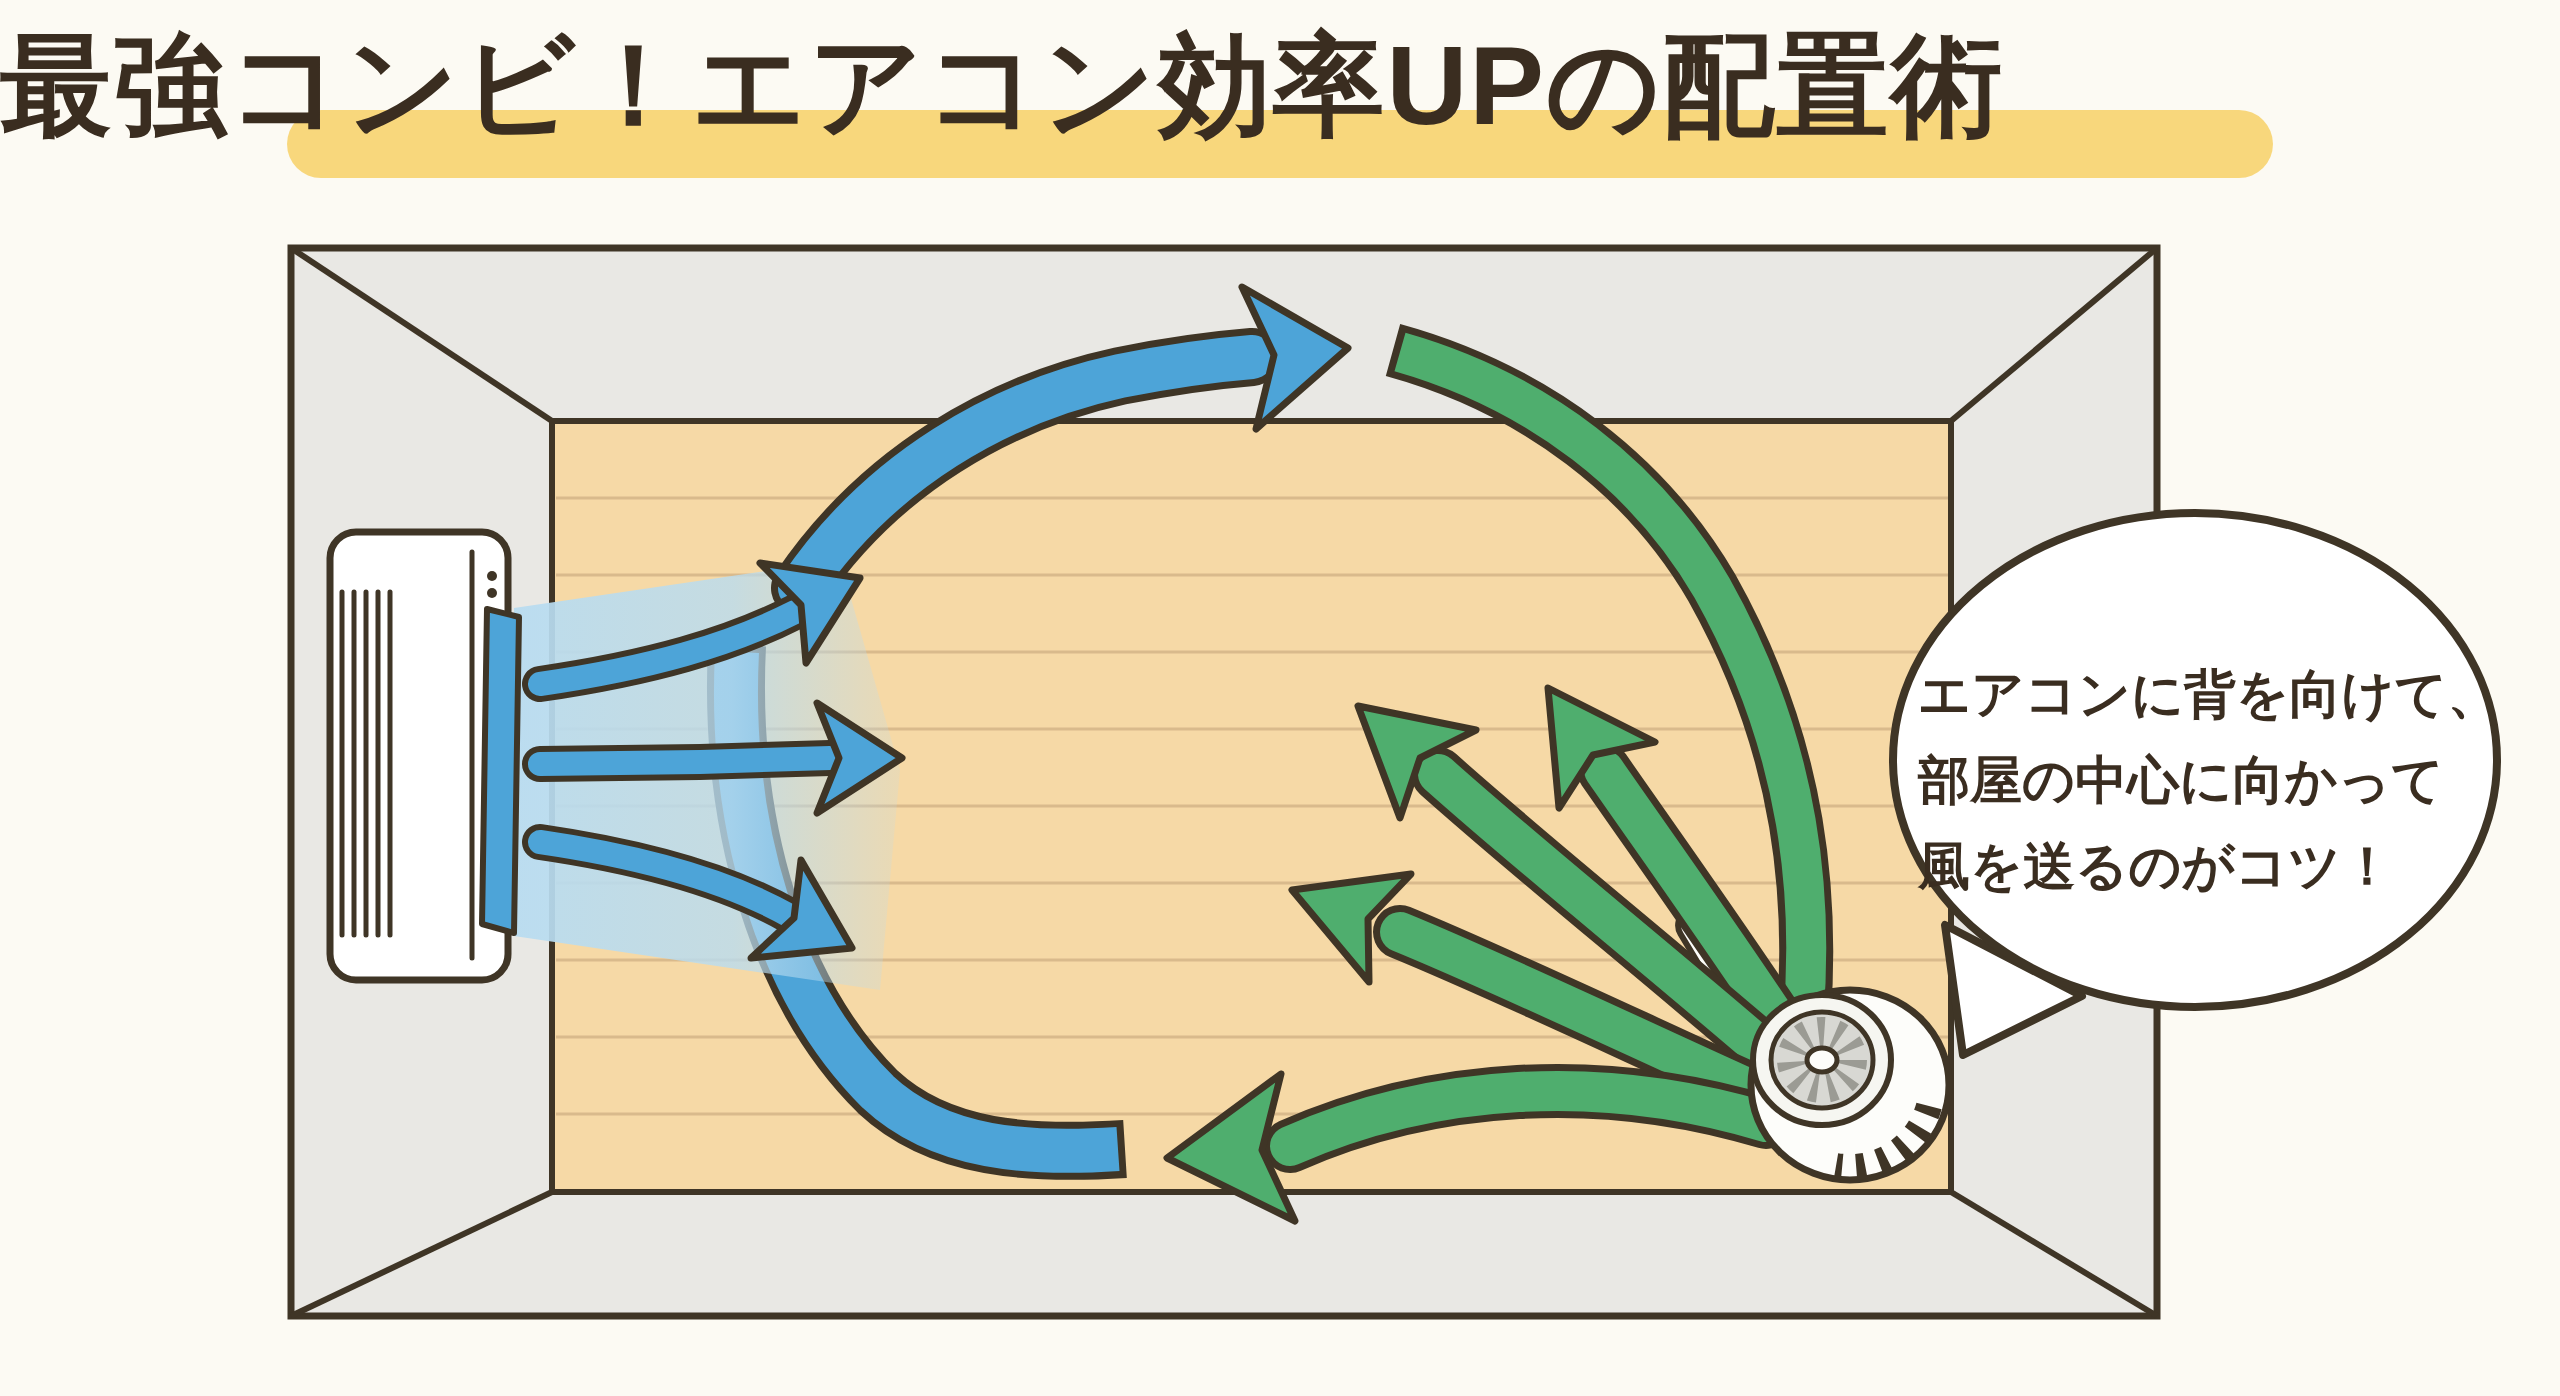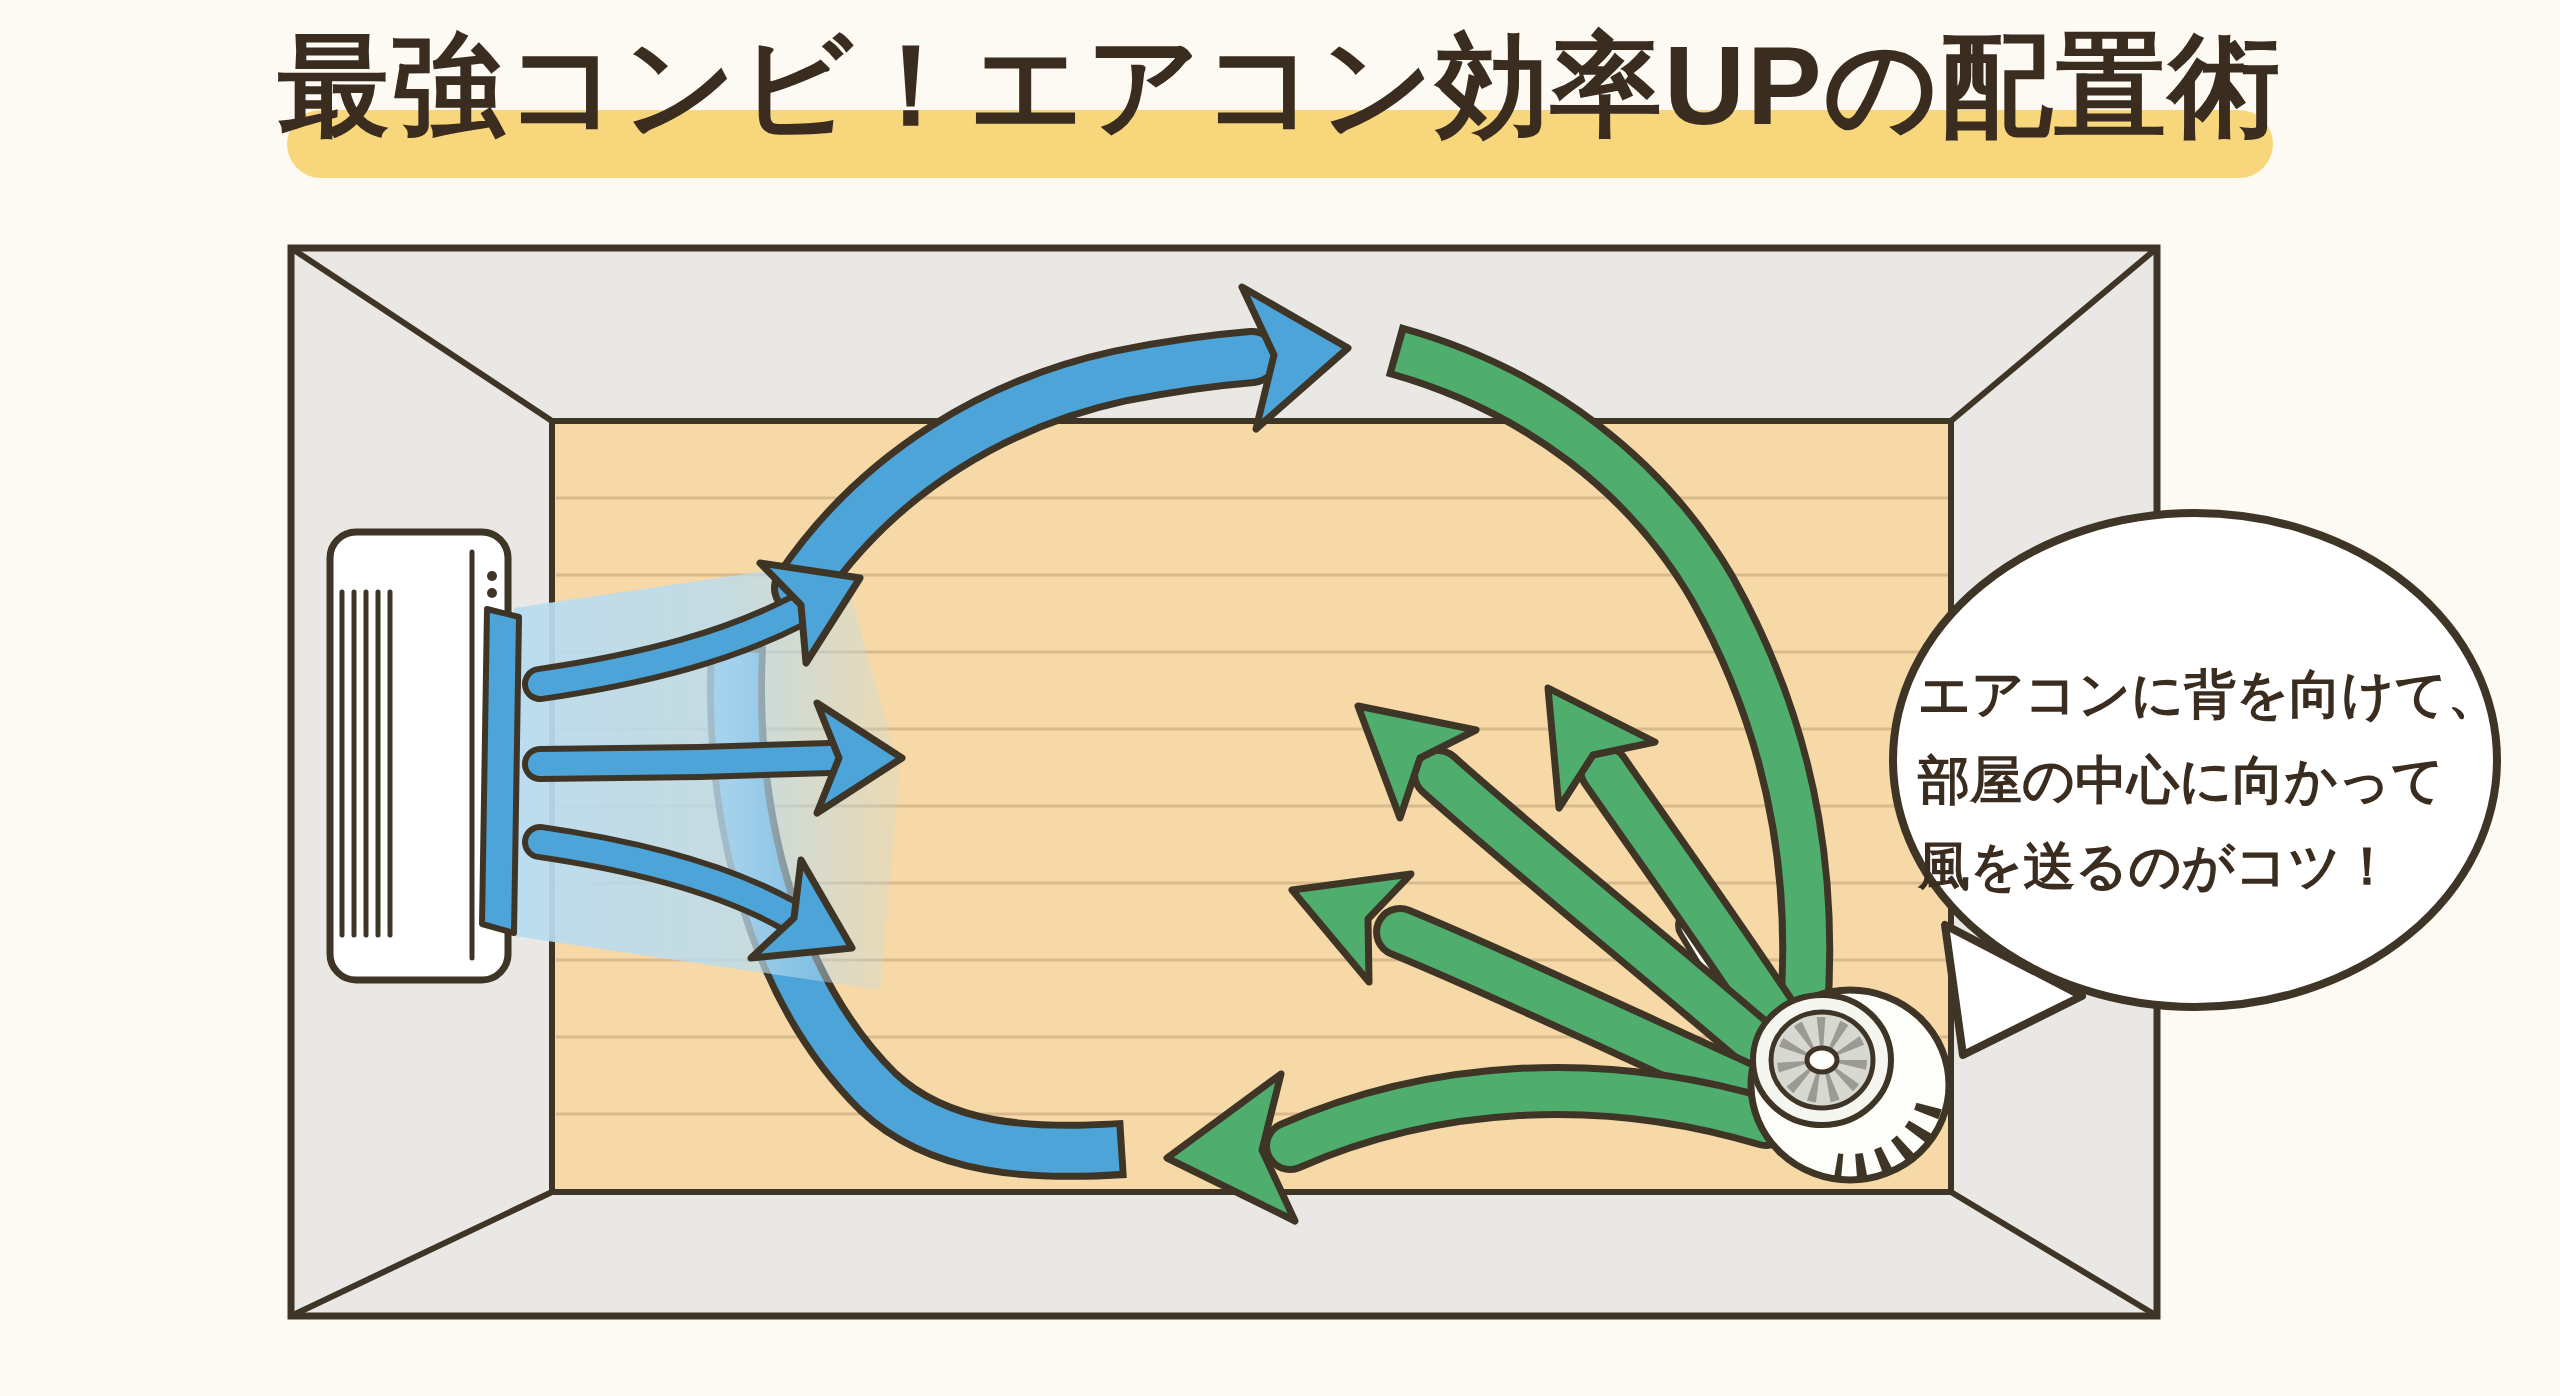--- a/index.html
+++ b/index.html
@@ -5,21 +5,21 @@
   html,body{margin:0;padding:0;}
   body{
     width:2560px;height:1396px;
     background:var(--background,#fcfaf3);
     font-family:"Liberation Sans","DejaVu Sans",sans-serif;
     overflow:hidden;position:relative;
   }
   .stage{position:absolute;inset:0;}
   .title-wrap{
     position:absolute;left:0;top:22px;width:2560px;height:180px;
-    display:flex;align-items:flex-start;justify-content:center;
+    display:flex;align-items:flex-start;justify-content:flex-start;
   }
   .title-highlight{
     position:absolute;left:287px;top:88px;width:1986px;height:68px;
     background:var(--highlight,#f8d77c);border-radius:34px;
   }
   .title{
     position:relative;margin:0;
     font-size:112px;line-height:1.15;font-weight:900;
     letter-spacing:2px;color:var(--title-text,#3a2d20);
     white-space:nowrap;

